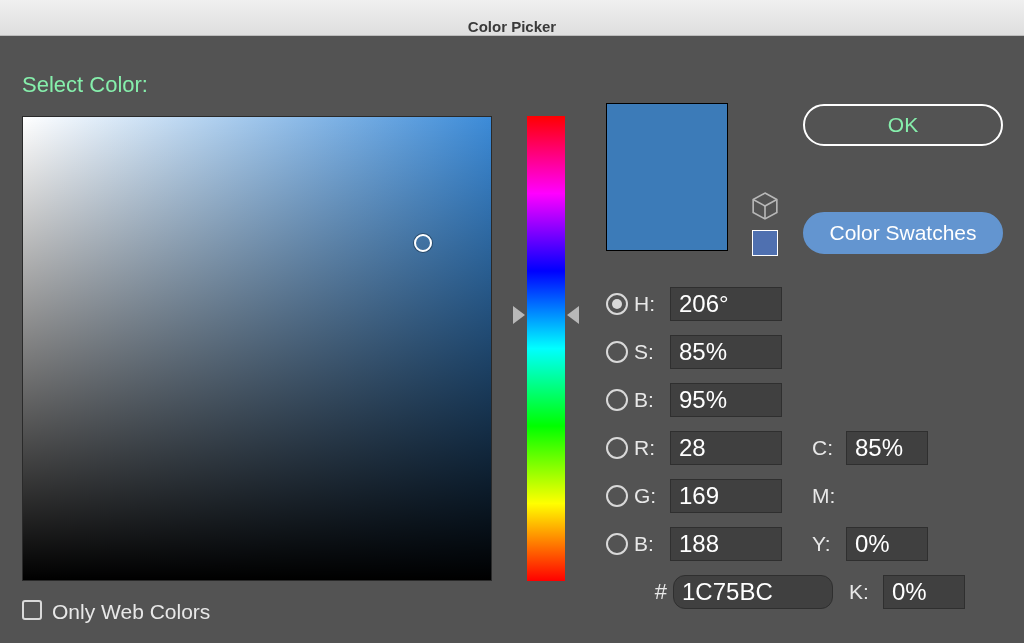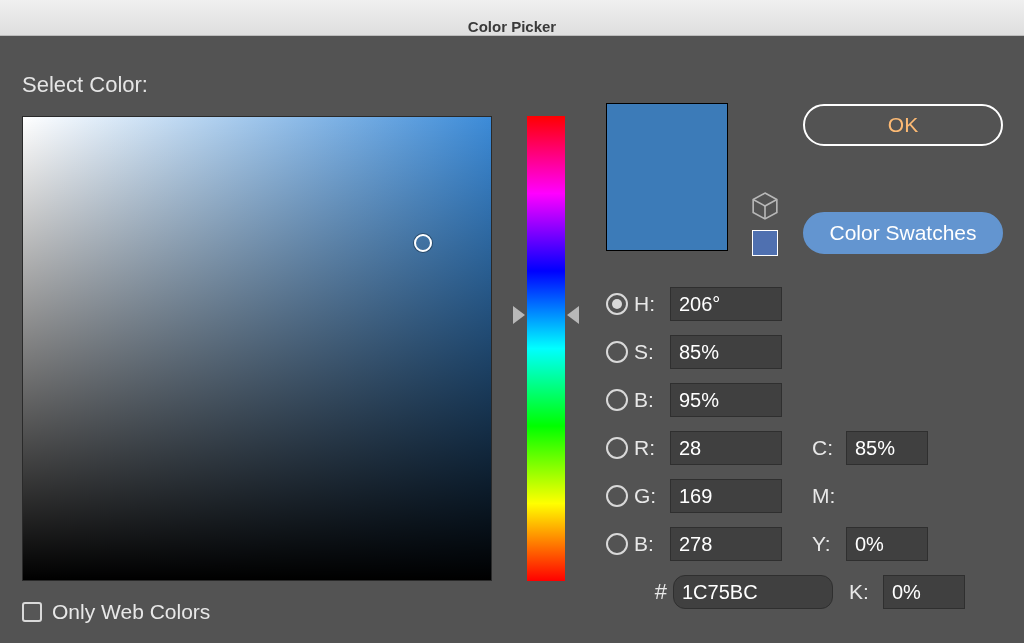--- a/index.html
+++ b/index.html
@@ -42,21 +42,21 @@
     position: relative;
     width: 100%;
     height: 611px;
     background: var(--panel-bg);
   }
   .label-select {
     position: absolute;
     left: 22px;
     top: 36px;
     font-size: 22px;
-    color: #e5e5e5;
+    color: #86efac;
   }
   .sv-field {
     position: absolute;
     left: 22px;
     top: 80px;
     width: 470px;
     height: 465px;
     border: 1px solid #2a2a2a;
     background:
       linear-gradient(to top, #000 0%, rgba(0,0,0,0) 100%),
@@ -128,21 +128,21 @@
     border: 1px solid #fff;
   }
 
   .btn {
     position: absolute;
     width: 200px;
     height: 42px;
     border-radius: 21px;
     border: 2px solid var(--button-border);
     background: transparent;
-    color: #fdba74;
+    color: #86efac;
     font-size: 21px;
     display: flex;
     align-items: center;
     justify-content: center;
     cursor: default;
   }
   .btn.primary { font-weight: 500; }
   .btn.accent {
     background: var(--accent);
     border: 2px solid var(--accent);
@@ -191,42 +191,41 @@
     color: #e8e8e8;
     text-align: right;
     margin-left: 31px;
     margin-right: 6px;
   }
   .field {
     height: 34px;
     background: var(--field-bg);
     border: 1px solid var(--field-border);
     color: #fff;
-    font-size: 20px;
+    font-size: 24px;
     padding: 0 8px;
     display: inline-flex;
     align-items: center;
   }
   .field.w110 { width: 112px; }
   .field.w160 { width: 160px; border-radius: 12px; }
   .field.w74  { width: 82px; }
   .col2-lbl {
     width: 34px;
     font-size: 21px;
     color: #e8e8e8;
     margin-left: 30px;
     text-align: left;
   }
 
   .checkbox-row {
     position: absolute;
     left: 22px;
     top: 564px;
     display: flex;
-    align-items: center;
     gap: 10px;
     font-size: 21px;
     color: #e8e8e8;
   }
   .checkbox {
     width: 20px;
     height: 20px;
     border: 2px solid #d9d9d9;
     border-radius: 3px;
     background: #565656;
@@ -303,21 +302,21 @@
     <div class="row">
       <span class="radio"></span>
       <span class="lbl">G:</span>
       <span class="field w110">169</span>
       <span class="col2-lbl">M:</span>
     </div>
 
     <div class="row">
       <span class="radio"></span>
       <span class="lbl">B:</span>
-      <span class="field w110">278</span>
+      <span class="field w110">188</span>
       <span class="col2-lbl">Y:</span>
       <span class="field w74">0%</span>
     </div>
 
     <div class="row">
       <span class="hash-lbl">#</span>
       <span class="field w160">1C75BC</span>
       <span class="col2-lbl" style="margin-left:16px;">K:</span>
       <span class="field w74">0%</span>
     </div>

